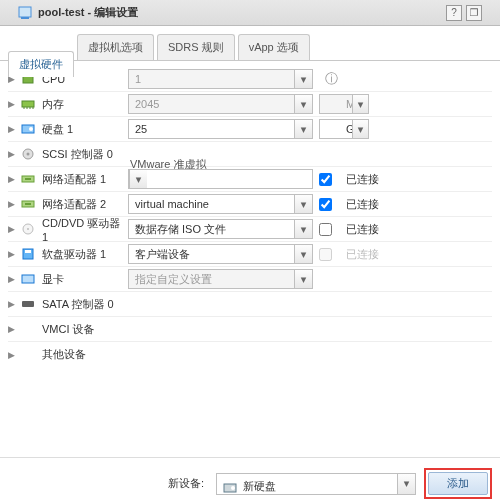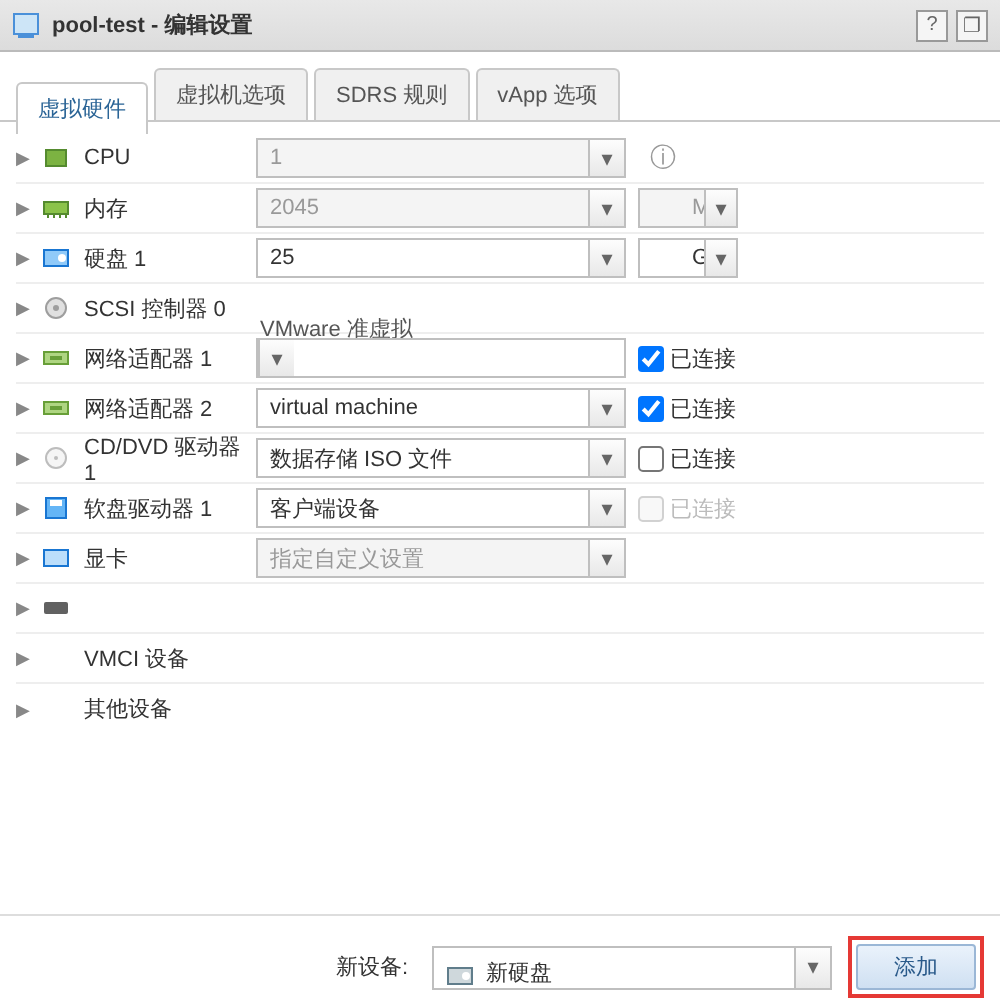--- a/index.html
+++ b/index.html
@@ -1,39 +1,39 @@
 <!DOCTYPE html>
 <html><head>
 <meta charset="utf-8">
 <style>
 * { box-sizing: border-box; margin: 0; padding: 0; font-family: Arial, "Microsoft YaHei", sans-serif; font-size: 11px; }
 body { background: #fff; color: #333; width: 500px; }
-.titlebar { background: linear-gradient(#e8e8e8,#dcdcdc); border-bottom: 1px solid #bbb; height: 26px; display: flex; align-items: center; padding: 0 6px; }
+.titlebar { background: linear-gradient(#e8e8e8,#dcdcdc); border-bottom: 1px solid #bbb; height: 26px; display: flex; align-items: center; padding: 0 18px; }
 .titlebar .vm-icon { width: 14px; height: 14px; margin-right: 6px; }
 .titlebar .title { font-weight: bold; color: #333; }
 .titlebar .spacer { flex: 1; }
 .titlebar .win-btn { width: 16px; height: 16px; border: 1px solid #999; margin-left: 4px; display: flex; align-items: center; justify-content: center; background: #f5f5f5; color: #666; font-size: 10px; cursor: pointer; }
 .tabs { display: flex; padding: 8px 8px 0 8px; border-bottom: 1px solid #c8c8c8; background: #fff; }
 .tab { padding: 5px 10px; border: 1px solid #c8c8c8; border-bottom: none; margin-right: 3px; background: #f0f0f0; border-radius: 3px 3px 0 0; color: #555; cursor: pointer; }
-.tab.active { background: #fff; color: #2a6496; position: relative; top: 7px; }
+.tab.active { background: #fff; color: #2a6496; position: relative; top: 17px; }
 .content { padding: 6px 8px 0 8px; min-height: 380px; }
 .row { display: flex; align-items: center; height: 25px; border-bottom: 1px solid #eee; }
 .row.norule { border-bottom: none; }
 .row .exp { width: 12px; color: #888; font-size: 9px; cursor: pointer; }
 .row .icon { width: 16px; height: 14px; margin-right: 6px; display: flex; align-items: center; justify-content: center; }
 .row .label { width: 86px; color: #333; }
 .row .field { flex: 1; display: flex; align-items: center; gap: 6px; }
 .select { display: flex; align-items: center; border: 1px solid #bfbfbf; background: #fff; height: 20px; }
 .select.dis { background: #f4f4f4; color: #999; }
 .select .val { flex: 1; padding: 0 6px; overflow: hidden; white-space: nowrap; }
 .select .arrow { width: 18px; border-left: 1px solid #bfbfbf; display: flex; align-items: center; justify-content: center; color: #666; background: linear-gradient(#fdfdfd,#e8e8e8); height: 100%; cursor: pointer; }
 .w-main { width: 185px; }
 .w-unit { width: 50px; padding-left: 20px; }
 .info-icon { color: #999; font-size: 13px; margin-left: 6px; }
-.chk { display: flex; align-items: center; gap: 3px; }
+.chk { display: flex; align-items: center; gap: 14px; }
 .chk input { width: 13px; height: 13px; }
 .chk.dis { color: #bbb; }
 .static { color: #555; padding-left: 2px; margin-top: 20px; }
 .bottom { padding: 10px 8px 12px 8px; display: flex; align-items: center; justify-content: flex-end; gap: 8px; border-top: 1px solid #ddd; margin-top: 16px; }
 .bottom .lbl { color: #333; margin-right: 4px; }
 .bottom .dev-select { display: flex; align-items: flex-end; border: 1px solid #bfbfbf; width: 200px; height: 22px; background: #fff; }
 .bottom .dev-select .icon { margin: 0 6px; }
 .bottom .dev-select .val { flex: 1; }
 .bottom .dev-select .arrow { width: 18px; border-left: 1px solid #bfbfbf; height: 100%; display: flex; align-items: center; justify-content: center; color: #666; background: linear-gradient(#fdfdfd,#e8e8e8); }
 .add-wrap { border: 2px solid #e53935; padding: 2px; }
@@ -241,20 +241,21 @@
     </div>
   </div>
 
   <div class="row">
     <span class="exp">▶</span>
     <span class="icon">
         <svg width="14" height="12">
           <rect x="1" y="3" width="12" height="6" rx="1" fill="#616161"></rect>
         </svg>
       </span>
+    <span class="label">SATA 控制器 0</span>
     <div class="field"></div>
   </div>
 
   <div class="row">
     <span class="exp">▶</span>
     <span class="icon"></span>
     <span class="label">VMCI 设备</span>
     <div class="field"></div>
   </div>
 

